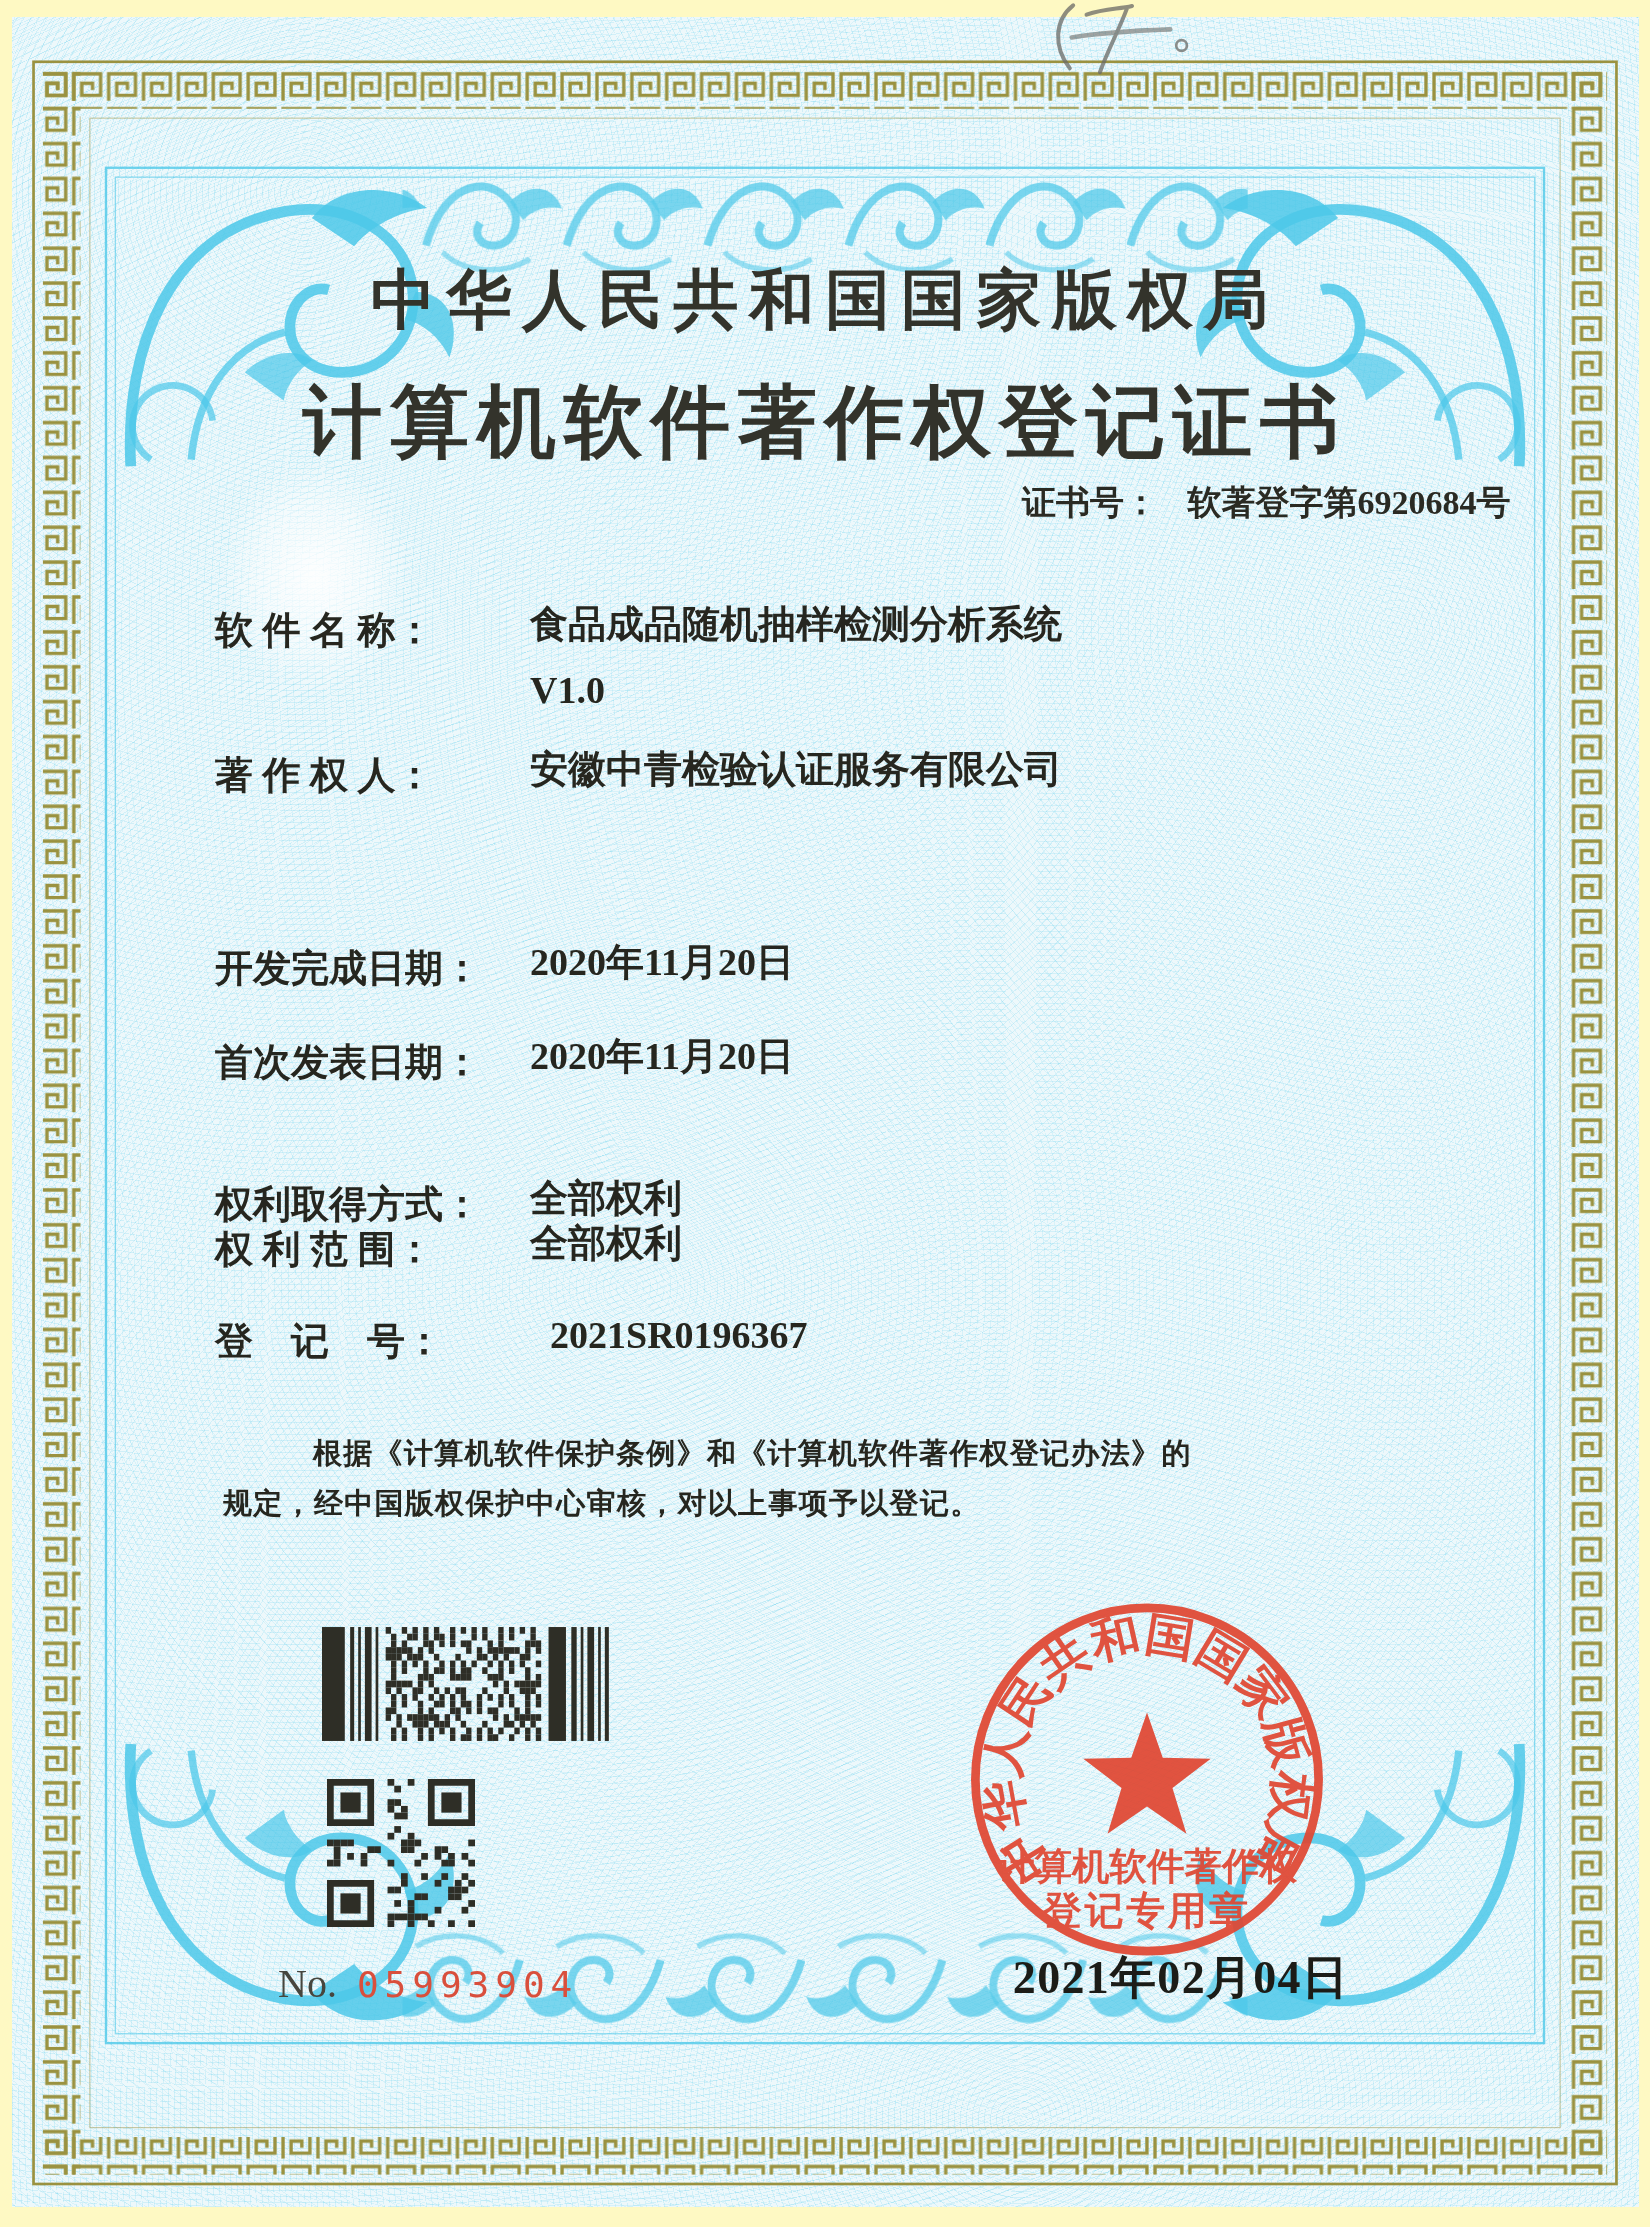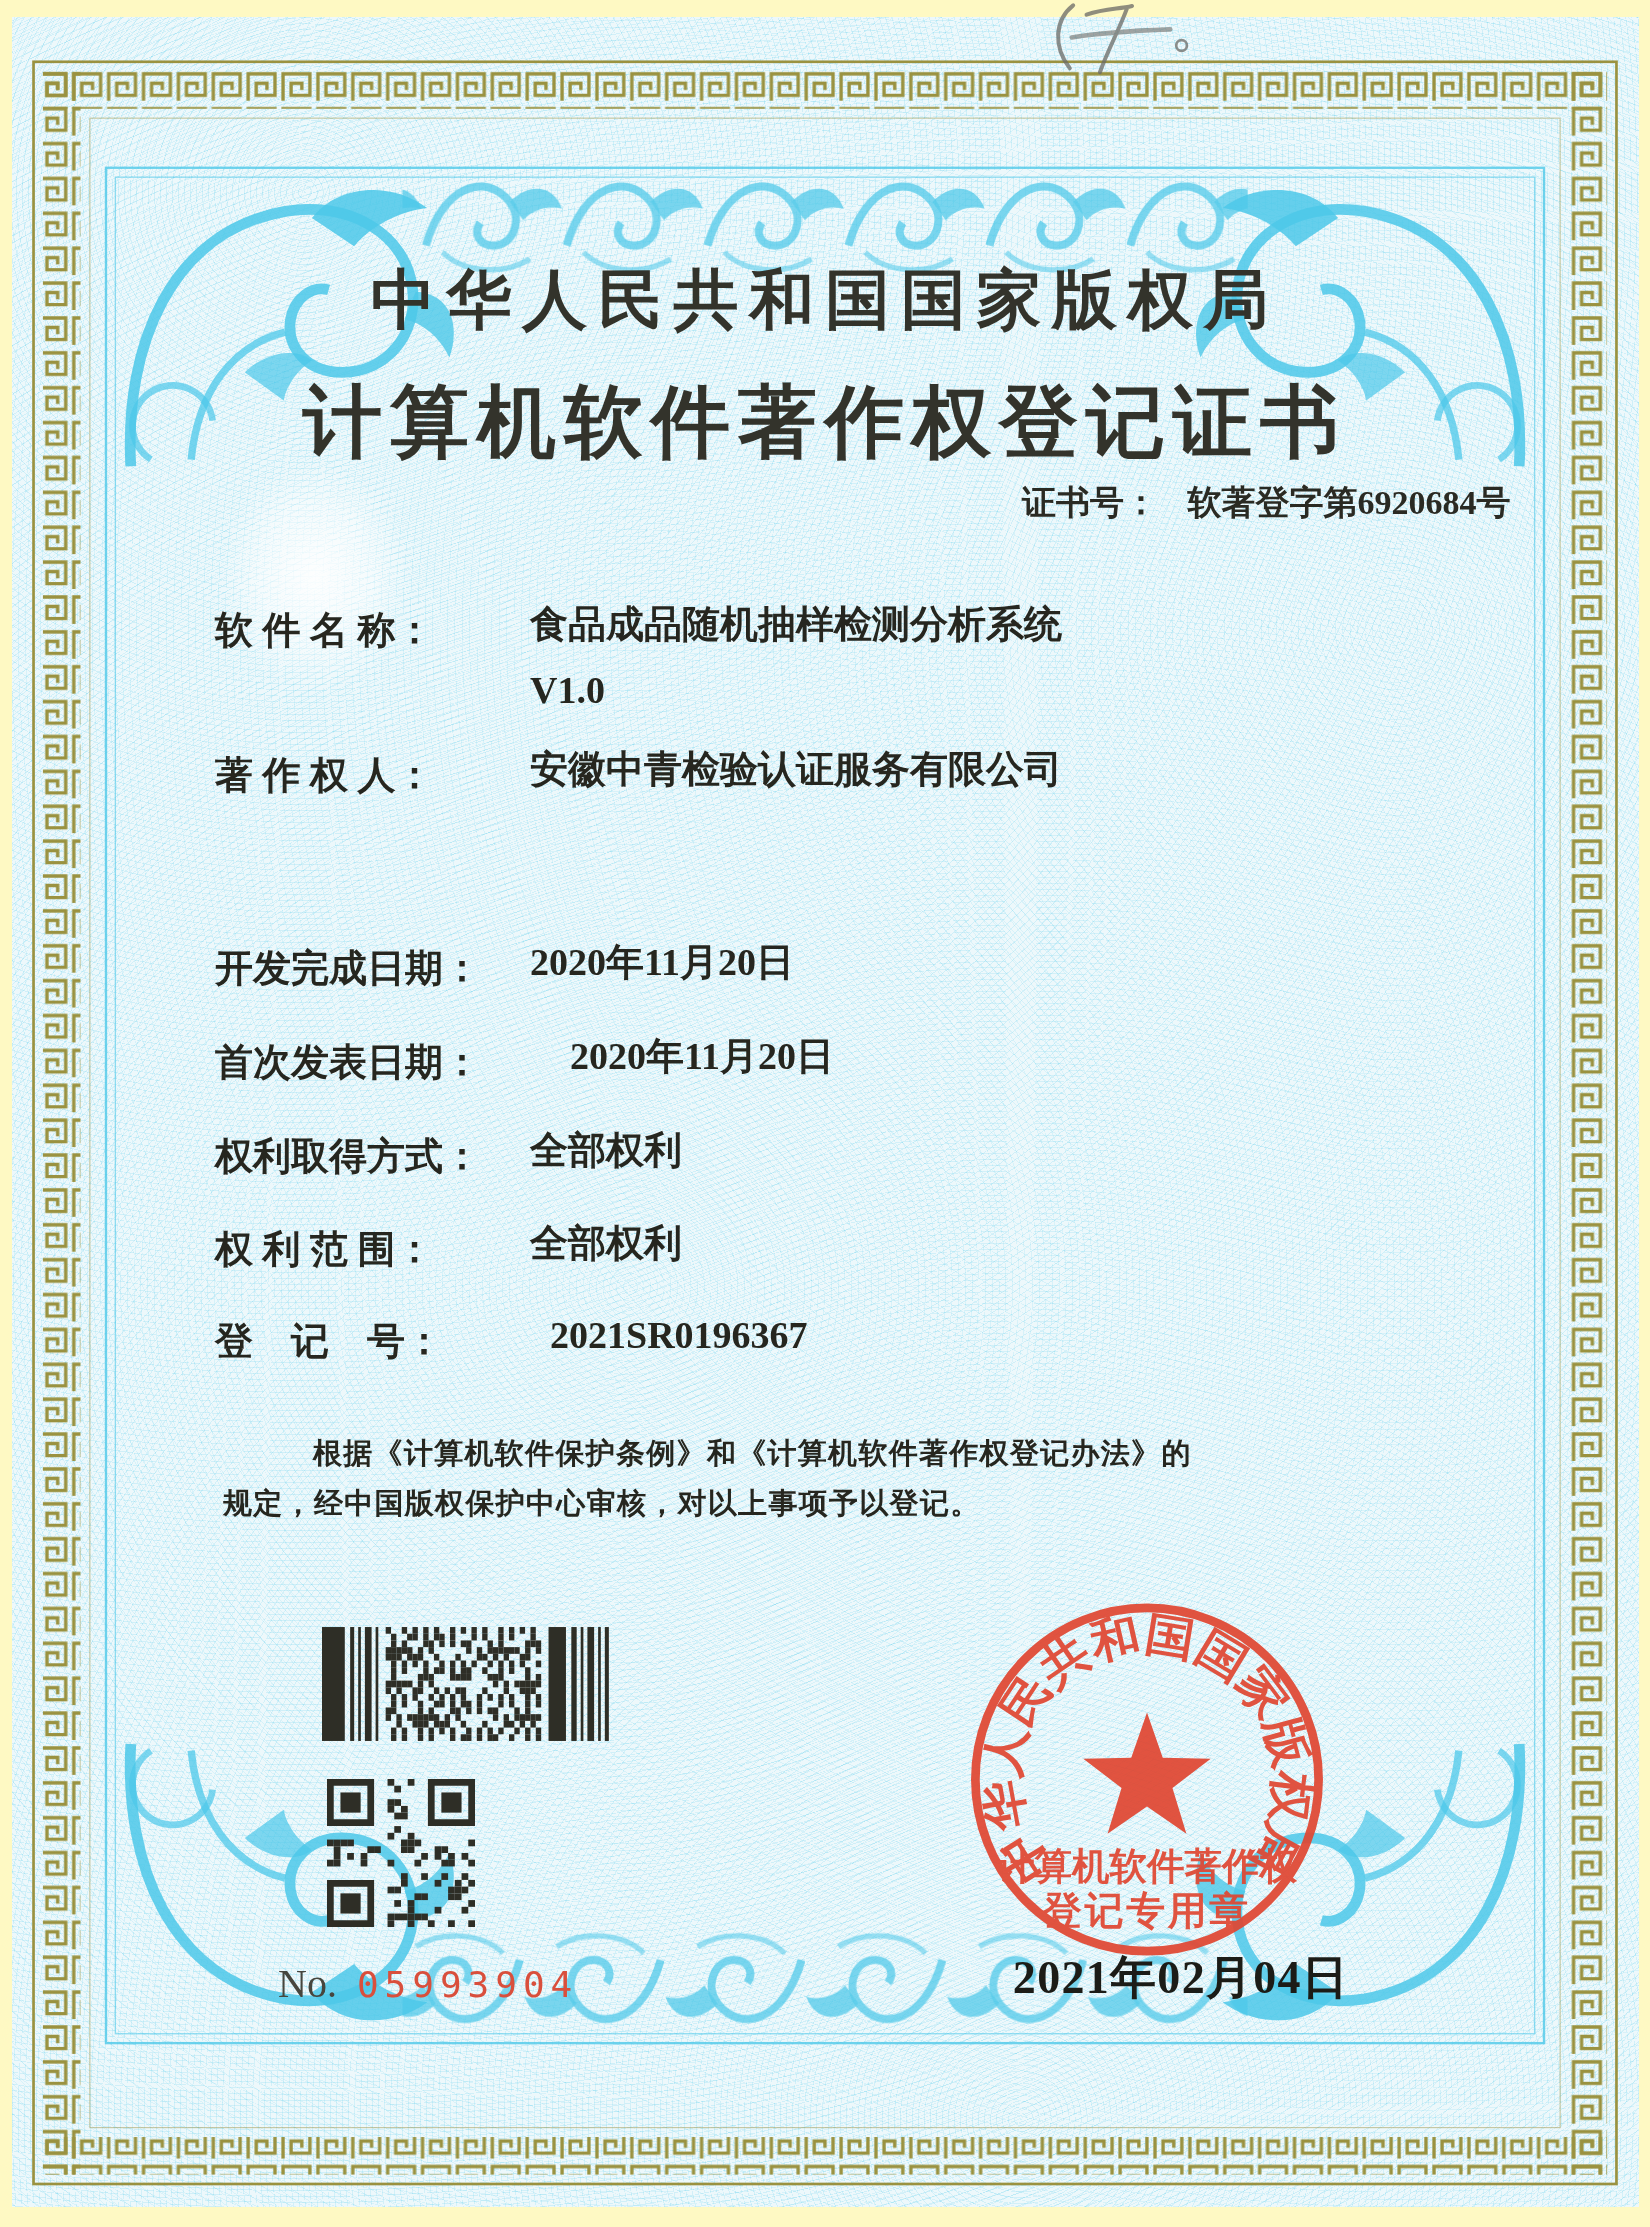--- a/index.html
+++ b/index.html
@@ -142,25 +142,25 @@
     </span>
   </div>
   <div class="row" style="top:750px;">
     <span class="lab">著 作 权 人：</span>
     <span class="val">安徽中青检验认证服务有限公司</span>
   </div>
   <div class="row" style="top:943px;">
     <span class="lab">开发完成日期：</span>
     <span class="val">2020年11月20日</span>
   </div>
-  <div class="row" style="top:1037px;gap:40px;">
+  <div class="row" style="top:1037px;">
     <span class="lab">首次发表日期：</span>
     <span class="val">2020年11月20日</span>
   </div>
-  <div class="row" style="top:1131px;justify-content:space-between;">
+  <div class="row" style="top:1179px;justify-content:space-between;">
     <span class="lab">权利取得方式：</span>
     <span class="val">全部权利</span>
   </div>
   <div class="row" style="top:1224px;">
     <span class="lab">权 利 范 围：</span>
     <span class="val">全部权利</span>
   </div>
   <div class="row" style="top:1316px;gap:20px;">
     <span class="lab">登　记　号：</span>
     <span class="val">2021SR0196367</span>

